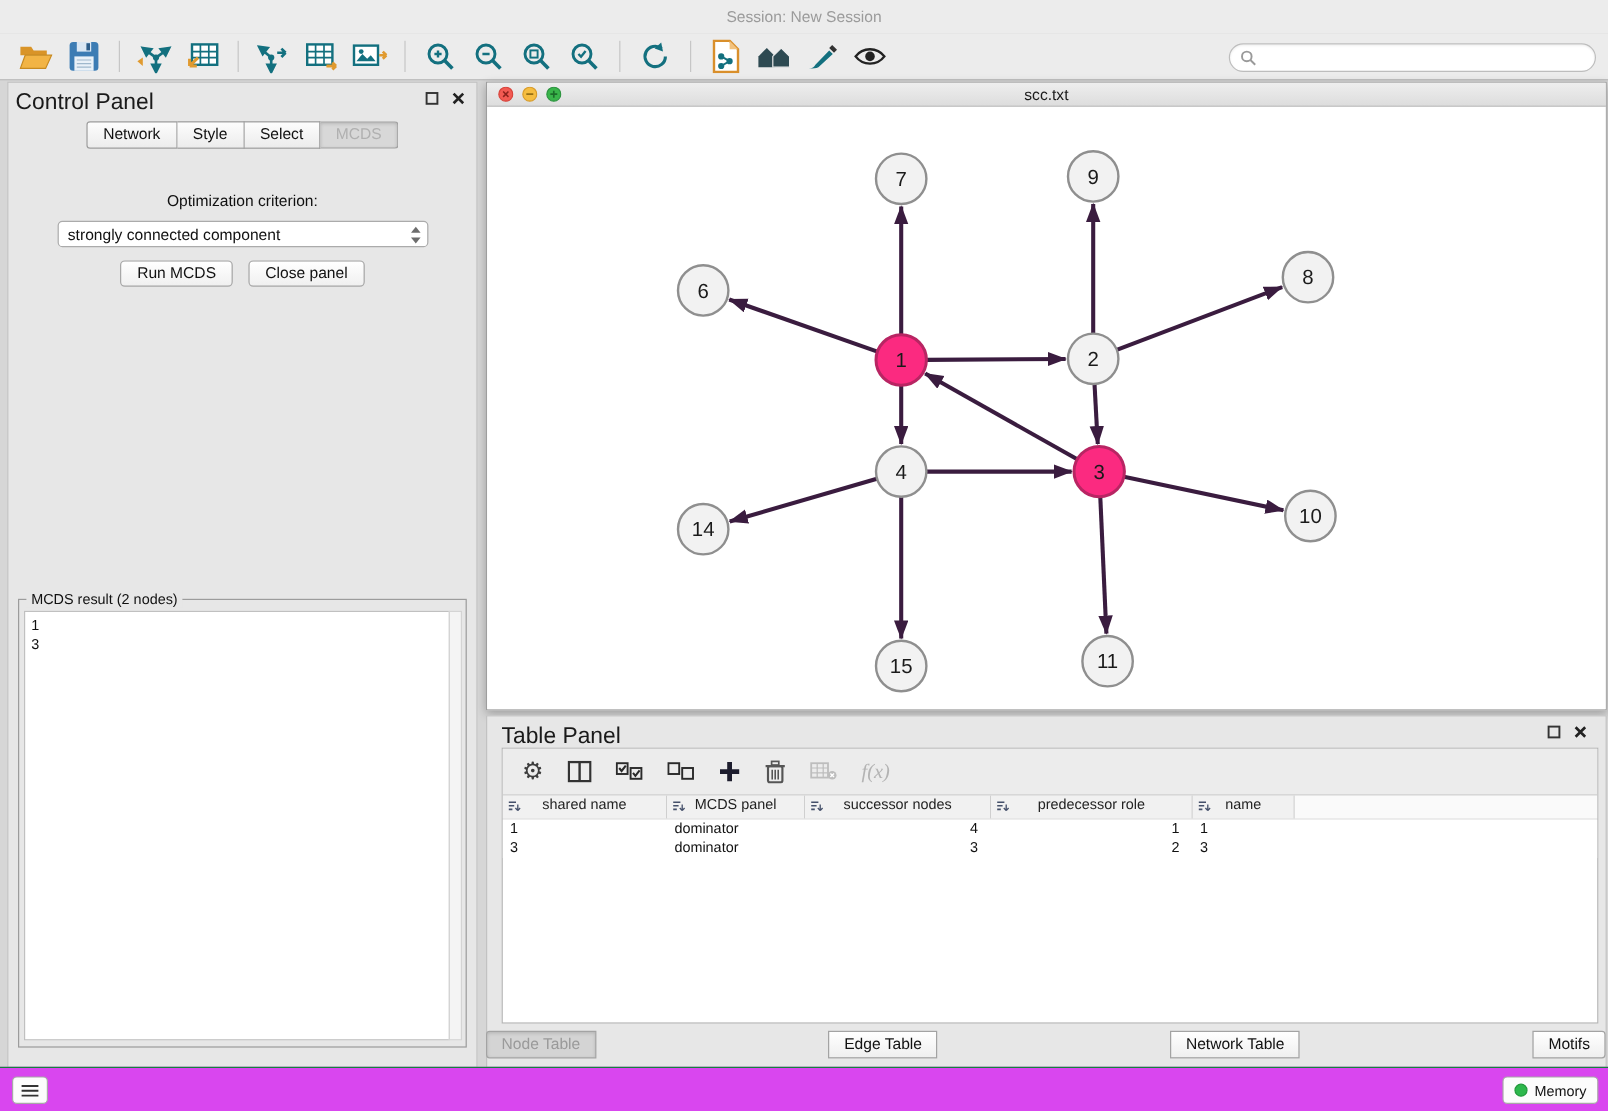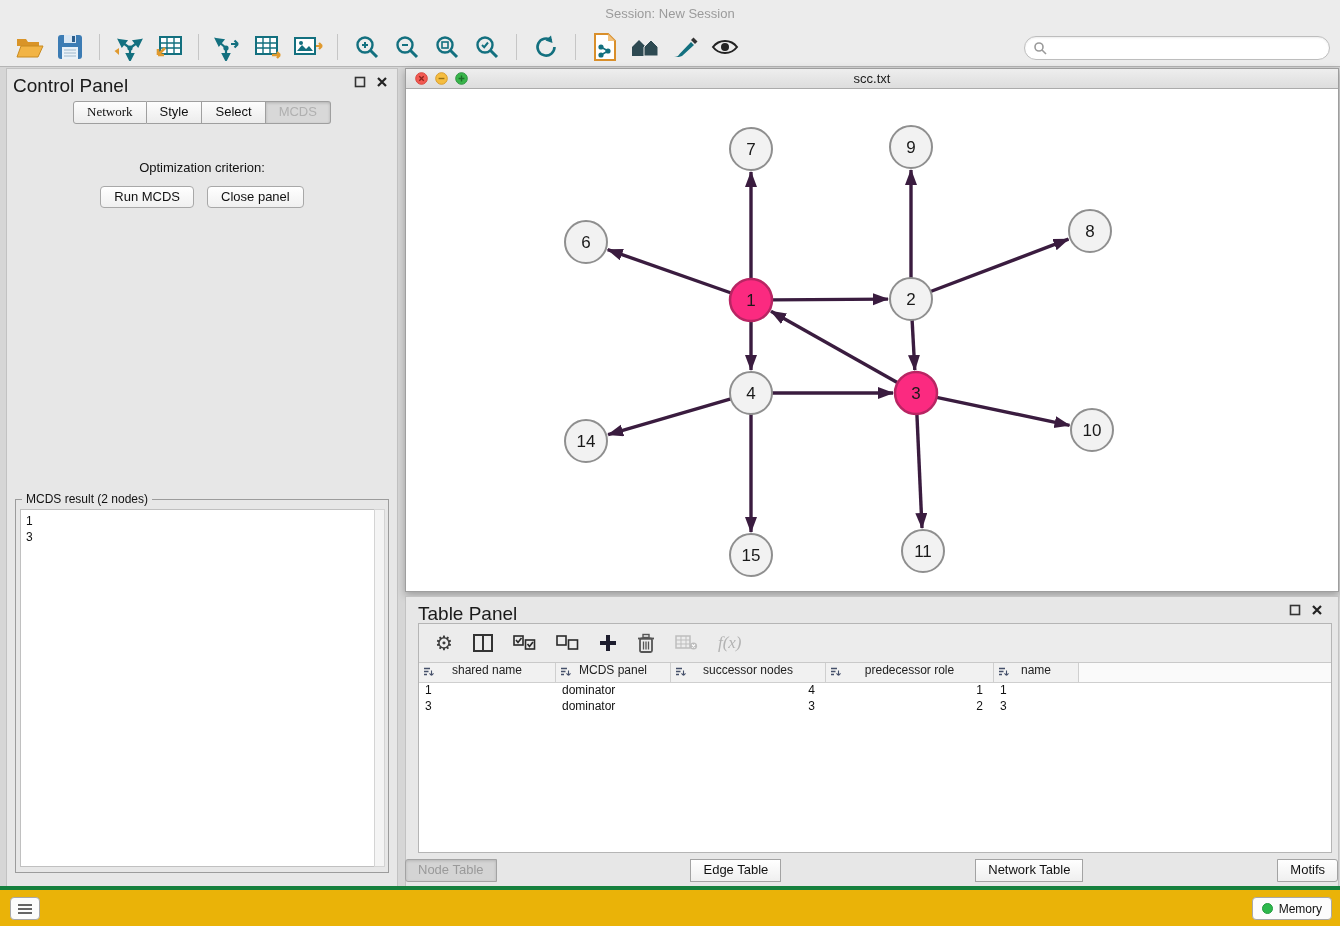--- a/index.html
+++ b/index.html
@@ -23,21 +23,21 @@
   .control-panel { position:absolute; left:6px; top:68px; width:392px; height:822px;
                    background:#e7e7e7; border:1px solid #c2c2c2; box-sizing:border-box; }
   .panel-header { position:relative; height:26px; }
   .panel-header .ptitle { position:absolute; left:6px; top:6px; font-size:19px; color:#1a1a1a; }
   .panel-header .picons { position:absolute; right:8px; top:6px; display:flex; gap:8px; }
   .picon { width:14px; height:14px; display:flex; align-items:center; justify-content:center; }
 
   .cp-tabs { display:flex; justify-content:center; margin-top:6px; }
   .cp-tab { border:1px solid #9f9f9f; border-left:none; background:linear-gradient(#fdfdfd,#ececec);
             padding:2px 13px; font-size:13px; height:17px; line-height:16px; color:#111; }
-  .cp-tab:first-child { border-left:1px solid #9f9f9f; border-radius:3px 0 0 3px;font-family:Liberation Serif, serif; }
+  .cp-tab:first-child { border-left:1px solid #9f9f9f; border-radius:3px 0 0 3px; }
   .cp-tab:last-child { border-radius:0 3px 3px 0; }
   .cp-tab.active { background:#d8d8d8; color:#b0b0b0; box-shadow:inset 0 1px 3px rgba(0,0,0,.18); }
 
   .opt-label { text-align:center; font-size:13px; margin-top:36px; color:#111; }
   .select { position:relative; margin:9px auto 0 auto; width:309px; height:22px; background:#fff;
             border:1px solid #ababab; border-radius:4px; display:flex; align-items:center;
             font-size:13px; padding-left:8px; box-sizing:border-box; color:#111; }
   .select .stepper { position:absolute; right:5px; top:3px; }
   .btn-row { display:flex; justify-content:center; gap:13px; margin-top:11px; }
   .btn { background:linear-gradient(#ffffff,#f0f0f0); border:1px solid #a8a8a8; border-radius:4px;
@@ -85,22 +85,22 @@
   .td.c2, .td.c3 { text-align:right; padding-right:11px; }
 
   .table-tabs { position:absolute; bottom:7px; left:0; right:0; display:flex; justify-content:space-between; }
   .bt-tab { border:1px solid #a3a3a3; margin-left:-1px; padding:2px 12px; height:17px; line-height:16px;
             font-size:13px; background:linear-gradient(#ffffff,#efefef); color:#111; }
   .bt-tab:first-child { border-radius:3px 0 0 3px; }
   .bt-tab:last-child { border-radius:0 3px 3px 0; }
   .bt-tab.active { background:#d4d4d4; color:#9a9a9a; box-shadow:inset 0 1px 3px rgba(0,0,0,.15); }
 
   
-  .statusbar { position:absolute; left:0; right:0; bottom:0; height:36px; background:#eab308;
-               border-top:4px solid #15803d; }
+  .statusbar { position:absolute; left:0; right:0; bottom:0; height:36px; background:#d946ef;
+               border-top:1px solid #15803d; }
   .sb-left { position:absolute; left:10px; top:7px; width:28px; height:21px; background:#fcfcfc;
              border:1px solid #a8a8a8; border-radius:4px; display:flex; align-items:center; justify-content:center; }
   .sb-right { position:absolute; right:8px; top:7px; height:21px; background:#fcfcfc;
               border:1px solid #a8a8a8; border-radius:4px; display:flex; align-items:center;
               padding:0 9px; gap:6px; font-size:12px; color:#111; }
   .dot { width:9px; height:9px; border-radius:50%; background:#2db84c; border:1px solid #239a3d; }
 </style>
 </head>
 <body>
 
@@ -269,20 +269,27 @@
           </span>
       </span>
     </div>
     <div class="cp-tabs">
         <div class="cp-tab">Network</div>
         <div class="cp-tab">Style</div>
         <div class="cp-tab">Select</div>
         <div class="cp-tab active">MCDS</div>
       </div>
     <div class="opt-label">Optimization criterion:</div>
+    <div class="select">
+      <span>strongly connected component</span>
+      <span class="stepper"><svg width="9" height="16" viewBox="0 0 9 16">
+            <path d="M4.5 1 L8.5 6 H0.5 z" fill="#6d6d6d"></path>
+            <path d="M4.5 15 L0.5 10 H8.5 z" fill="#6d6d6d"></path>
+          </svg></span>
+    </div>
     <div class="btn-row">
       <button class="btn">Run MCDS</button>
       <button class="btn">Close panel</button>
     </div>
     <div class="result-group">
       <span class="gtitle">MCDS result (2 nodes)</span>
       <div class="result-box">
           <div>1</div>
           <div>3</div>
         </div>

